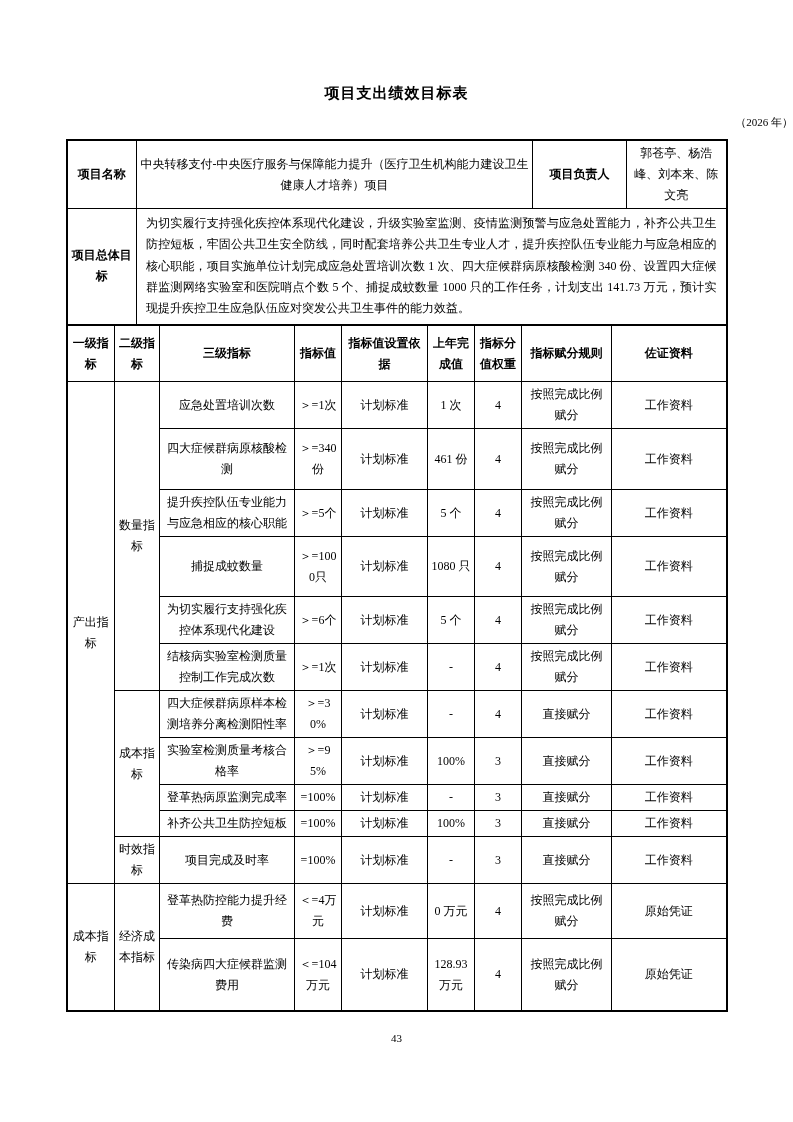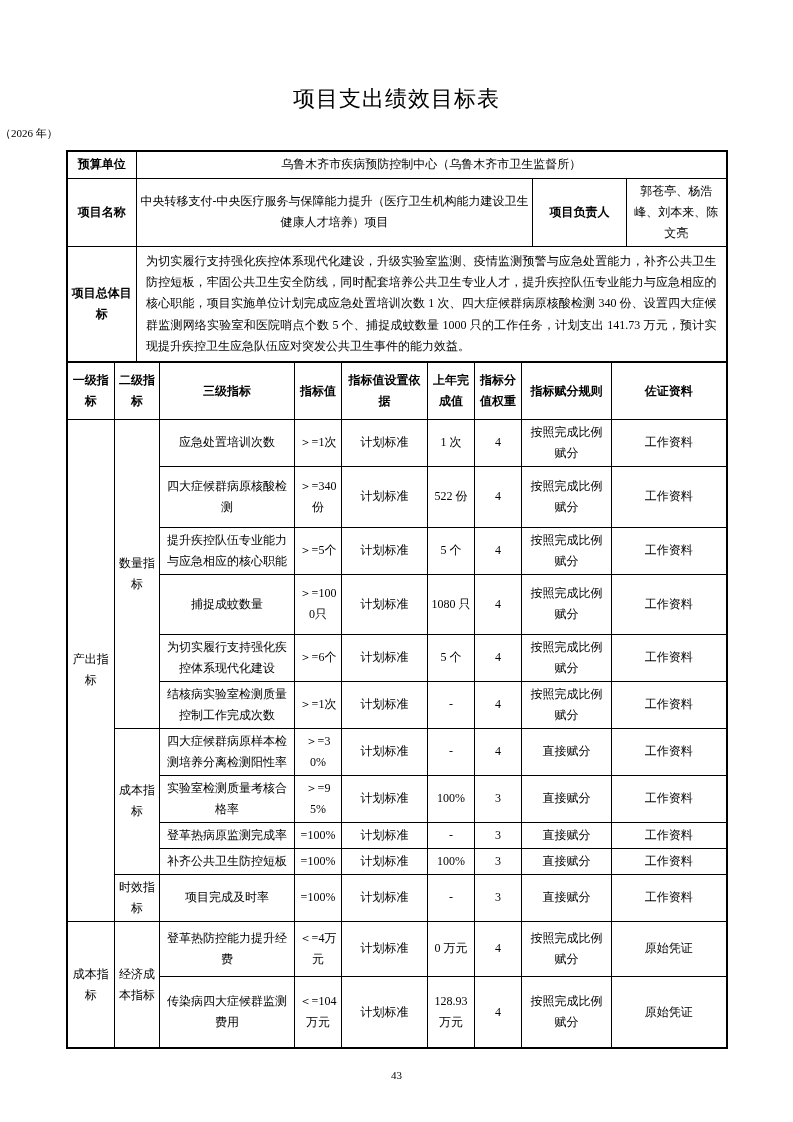--- a/index.html
+++ b/index.html
@@ -4,22 +4,22 @@
 <style>
   * { margin: 0; padding: 0; box-sizing: border-box; }
   html, body { background: #888; }
   body { display: flex; justify-content: center; }
   .page {
     width: 793px; height: 1122px; background: #ffffff;
     font-family: "Liberation Serif", serif;
     color: #000; position: relative;
     padding-top: 84px;
   }
-  .doc-title { text-align: center; font-size: 22px; font-weight: normal; letter-spacing: 1px; }
-  .doc-subtitle { text-align: left; font-size: 11px; margin-top: 12px; }
+  .doc-title { text-align: center; font-size: 15px; font-weight: bold; letter-spacing: 1px; }
+  .doc-subtitle { text-align: right; font-size: 11px; margin-top: 12px; }
   table { border-collapse: collapse; width: 660px; margin: 0 auto; table-layout: fixed; }
   #info-table { margin-top: 9px; border: 2px solid #000; }
   #indicator-table { margin-top: -2px; border: 2px solid #000; padding-left: 40px; }
   td, th { border: 1px solid #000; font-size: 12px; font-weight: normal;
            text-align: center; vertical-align: middle; padding: 2px 3px;
            line-height: 1.75; word-break: break-all; overflow: hidden; }
   .b { font-weight: bold; }
   .goal-cell { text-align: justify; padding: 4px 9px; line-height: 1.78; }
   .pageno { text-align: center; font-size: 11px; margin-top: 20px; }
 </style>
@@ -35,24 +35,20 @@
     <colgroup>
       <col style="width:70px">
         <col style="width:116px">
         <col style="width:94px">
       <col style="width:93px">
         <col style="width:93px">
         <col style="width:94px">
         <col style="width:100px">
     </colgroup>
     <tbody>
-        <tr style="height:27px">
-      <td class="b">预算单位</td>
-      <td colspan="6">乌鲁木齐市疾病预防控制中心（乌鲁木齐市卫生监督所）</td>
-    </tr>
     <tr style="height:61px">
       <td class="b">项目名称</td>
       <td colspan="4">中央转移支付-中央医疗服务与保障能力提升（医疗卫生机构能力建设卫生健康人才培养）项目</td>
       <td class="b">项目负责人</td>
       <td>郭苍亭、杨浩峰、刘本来、陈文亮</td>
     </tr>
     <tr style="height:107px">
       <td class="b">项目总体目标</td>
       <td colspan="6" class="goal-cell">为切实履行支持强化疾控体系现代化建设，升级实验室监测、疫情监测预警与应急处置能力，补齐公共卫生防控短板，牢固公共卫生安全防线，同时配套培养公共卫生专业人才，提升疾控队伍专业能力与应急相应的核心职能，项目实施单位计划完成应急处置培训次数 1 次、四大症候群病原核酸检测 340 份、设置四大症候群监测网络实验室和医院哨点个数 5 个、捕捉成蚊数量 1000 只的工作任务，计划支出 141.73 万元，预计实现提升疾控卫生应急队伍应对突发公共卫生事件的能力效益。</td>
     </tr>
@@ -91,21 +87,21 @@
       <td>计划标准</td>
       <td>1 次</td>
       <td>4</td>
       <td>按照完成比例赋分</td>
       <td>工作资料</td>
     </tr>
     <tr style="height:61px">
       <td>四大症候群病原核酸检测</td>
       <td>＞=340份</td>
       <td>计划标准</td>
-      <td>522 份</td>
+      <td>461 份</td>
       <td>4</td>
       <td>按照完成比例赋分</td>
       <td>工作资料</td>
     </tr>
     <tr style="height:47px">
       <td>提升疾控队伍专业能力与应急相应的核心职能</td>
       <td>＞=5个</td>
       <td>计划标准</td>
       <td>5 个</td>
       <td>4</td>

